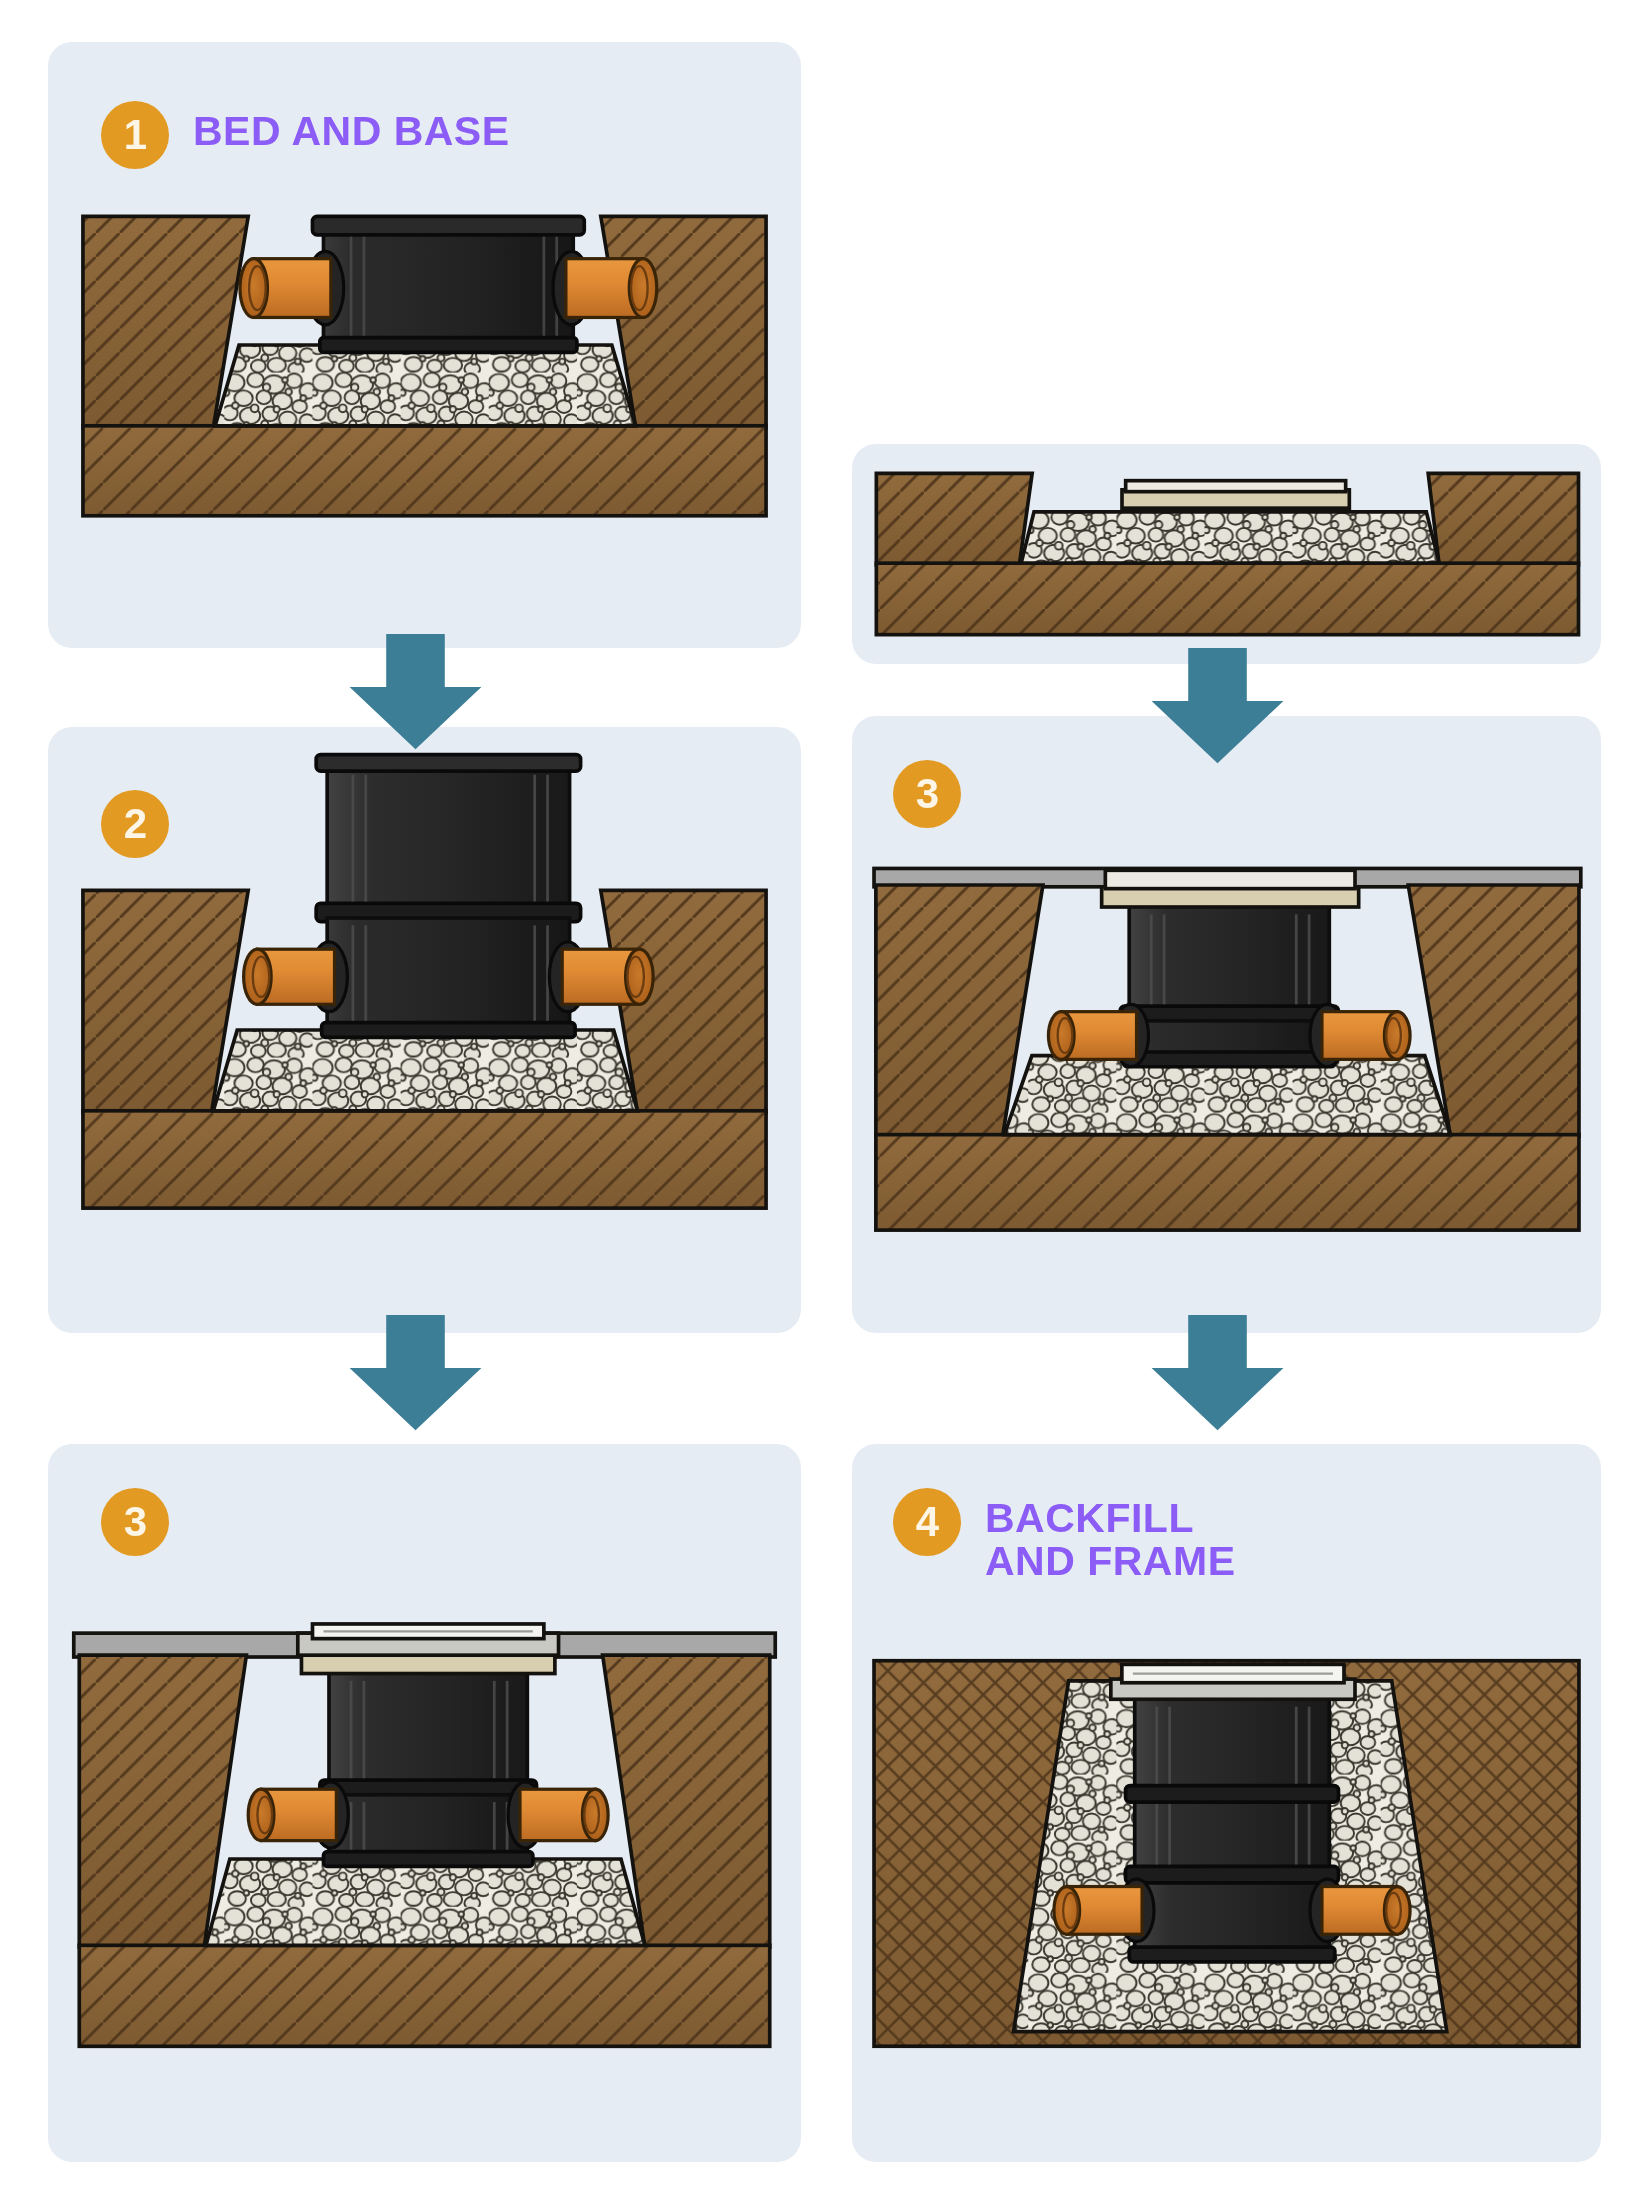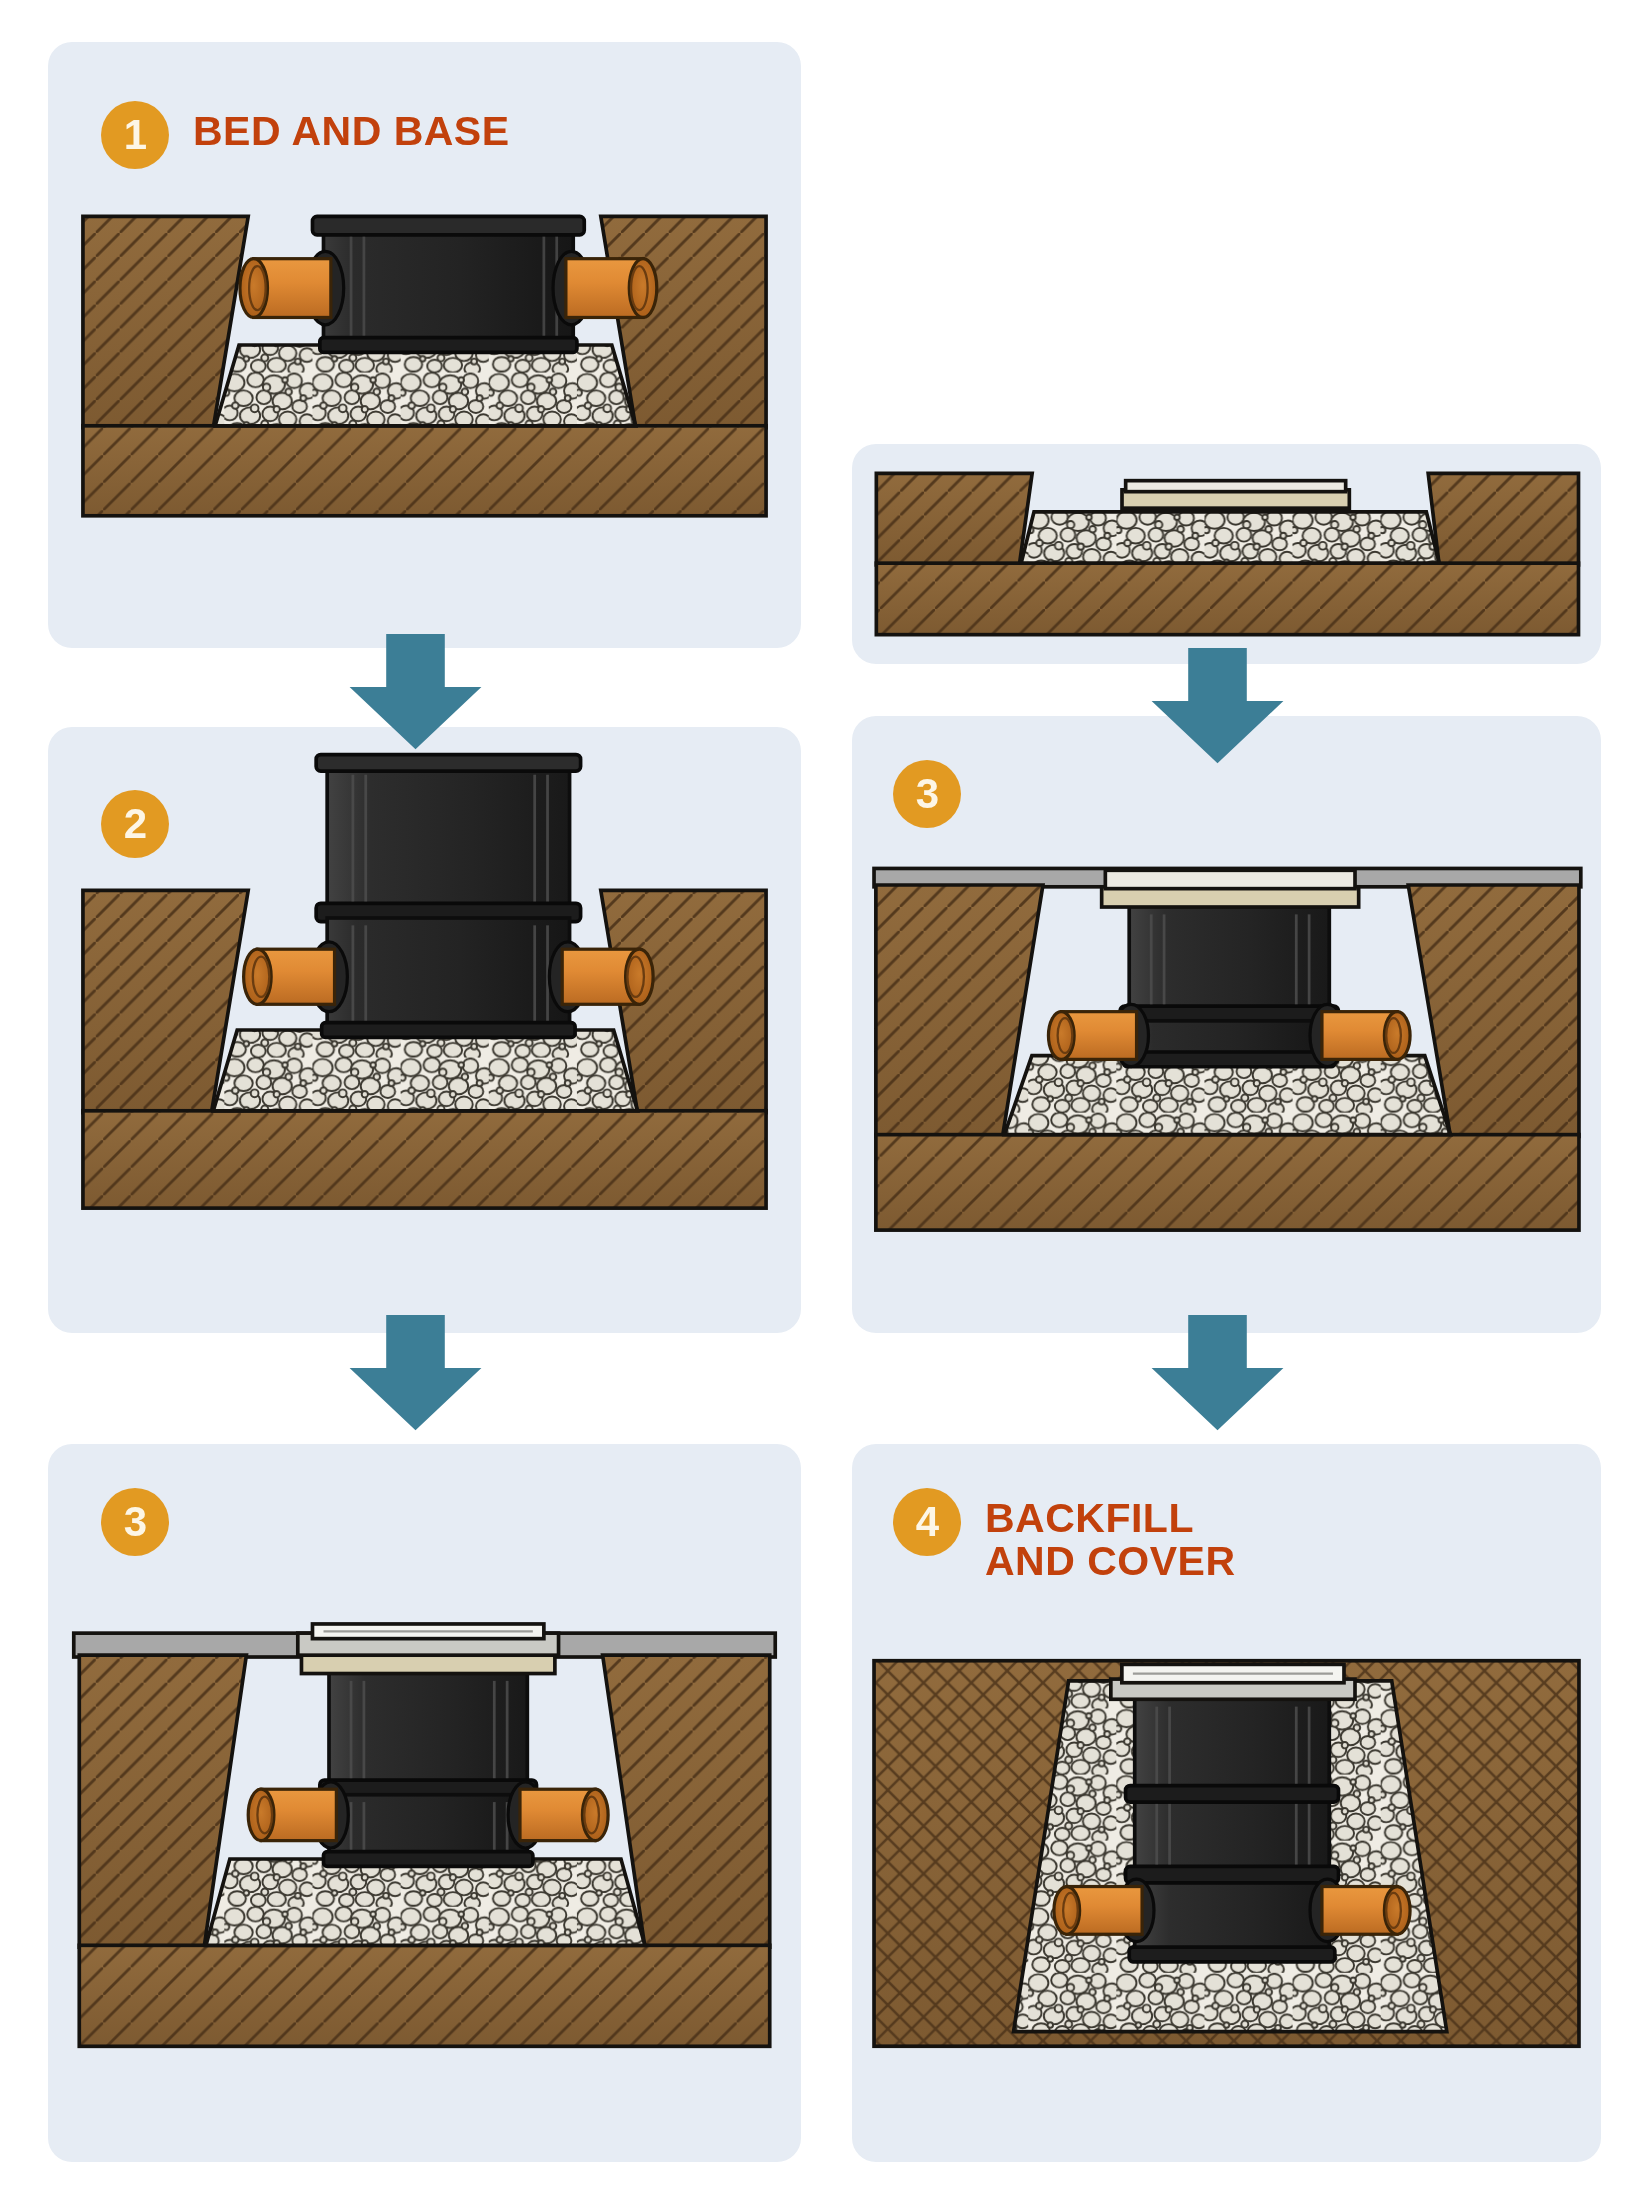--- a/index.html
+++ b/index.html
@@ -43,21 +43,21 @@
     border-radius: 50%;
     background: #e29a22;
     color: #fdf6e6;
     font-size: 42px;
     font-weight: bold;
     line-height: 68px;
     text-align: center;
     letter-spacing: -0.9px;
   }
   .htext {
-    color: #c2410c;
+    color: #8b5cf6;
     font-size: 41px;
     font-weight: bold;
     letter-spacing: 0.5px;
     line-height: 1.04;
     padding-top: 9.2px;
     white-space: pre-line;
   }
 
   
   .arrow {
@@ -519,17 +519,17 @@
         <rect x="512" y="482" width="82" height="52" fill="url(#pipeG)" stroke="#3a2408" stroke-width="3.5"></rect>
         <ellipse cx="594" cy="508" rx="14" ry="26" fill="url(#pipeEnd)" stroke="#3a2408" stroke-width="3.5"></ellipse>
         <ellipse cx="590" cy="508" rx="8" ry="19" fill="none" stroke="#6a3c10" stroke-width="2.5"></ellipse>
       </g>
     </svg>
   </div>
 
   <div class="head" style="left:893px; top:1488px;">
     <div class="badge">4</div>
     <div class="htext">BACKFILL
-AND COVER</div>
+AND FRAME</div>
   </div>
 
 </div>
 
 
 </body></html>

